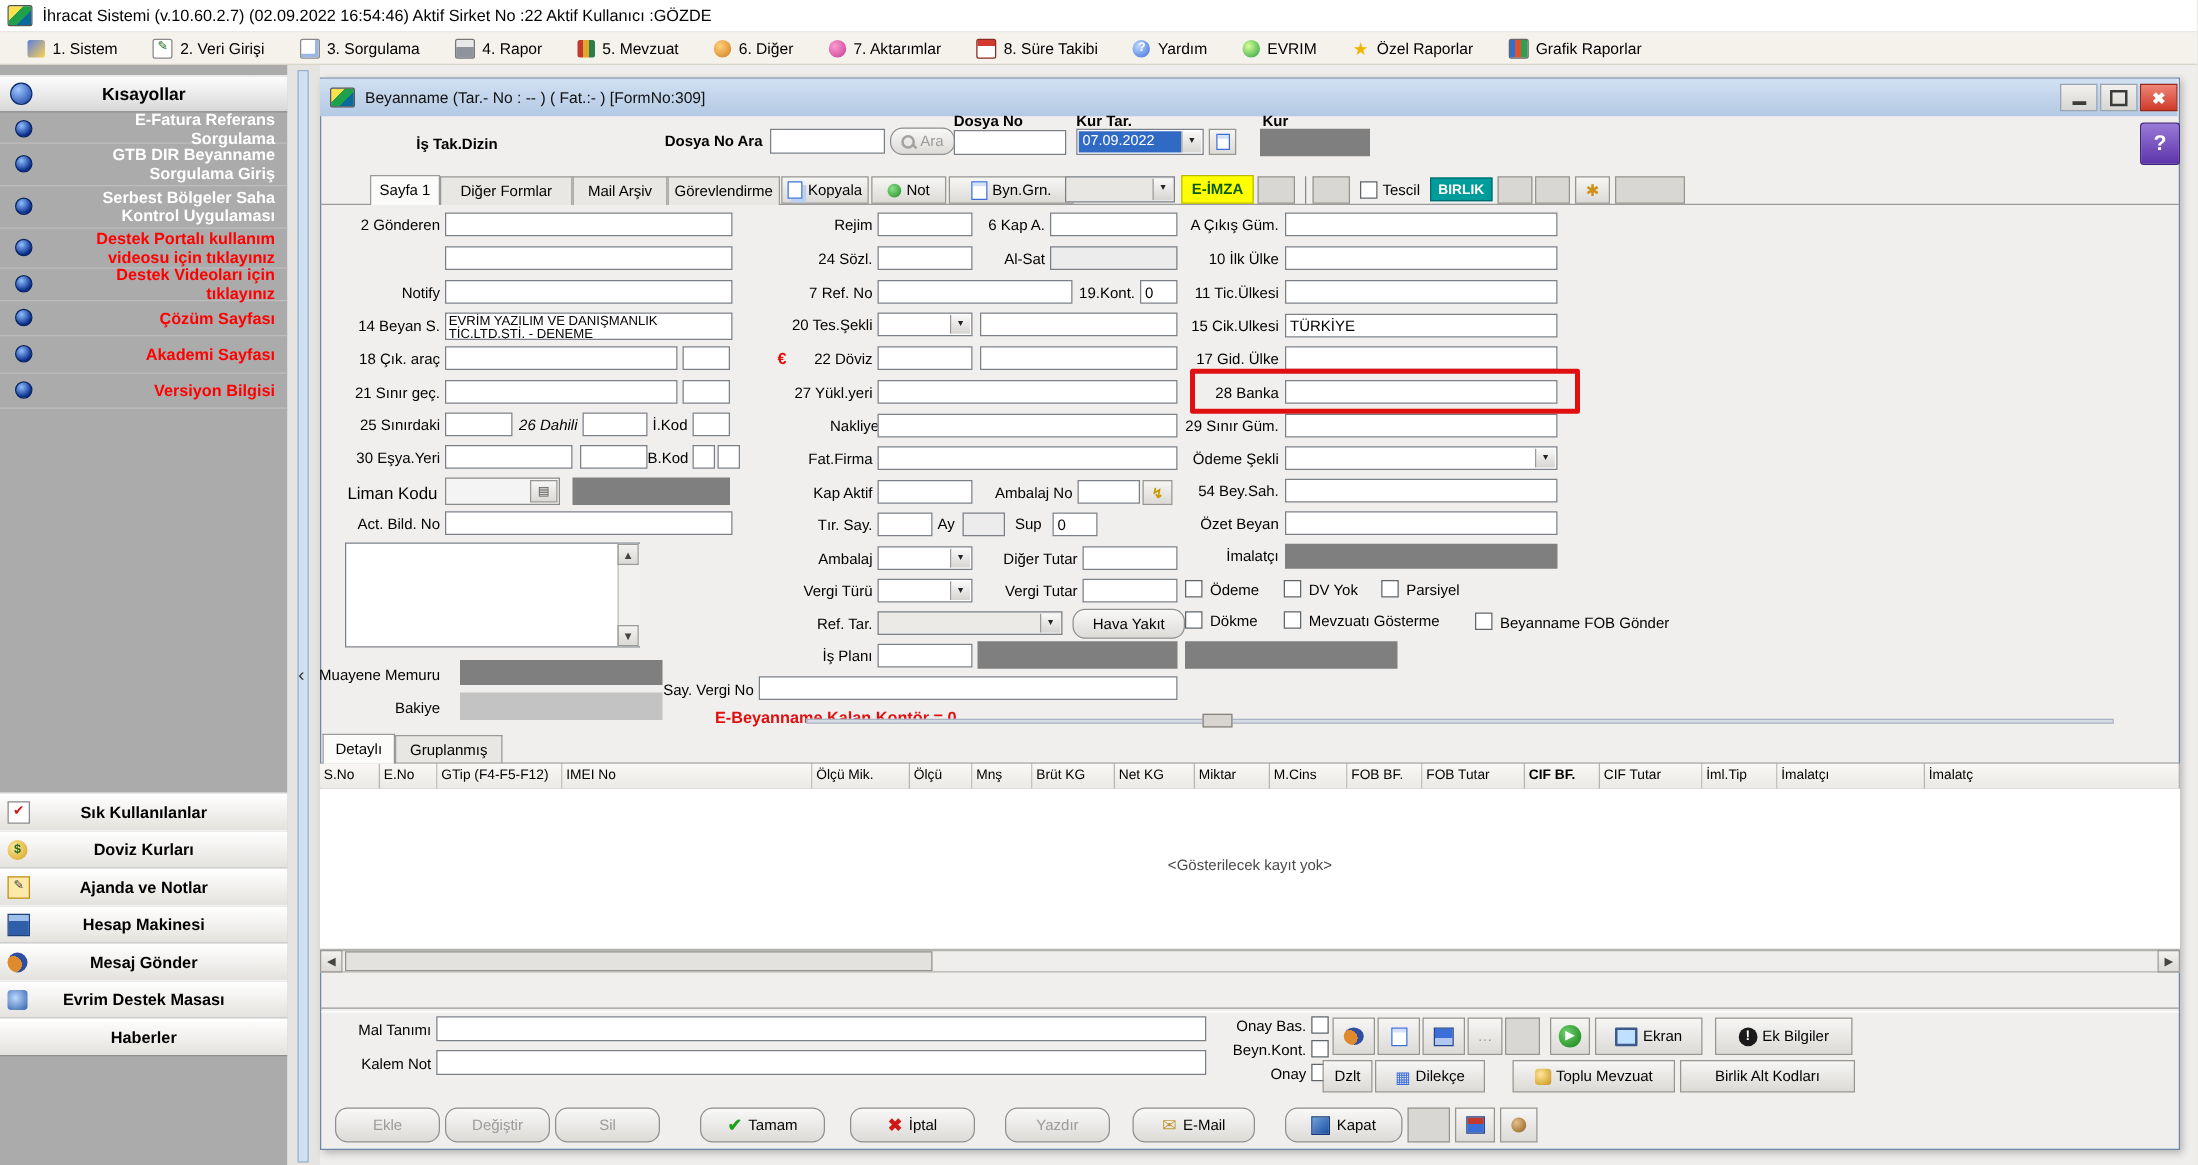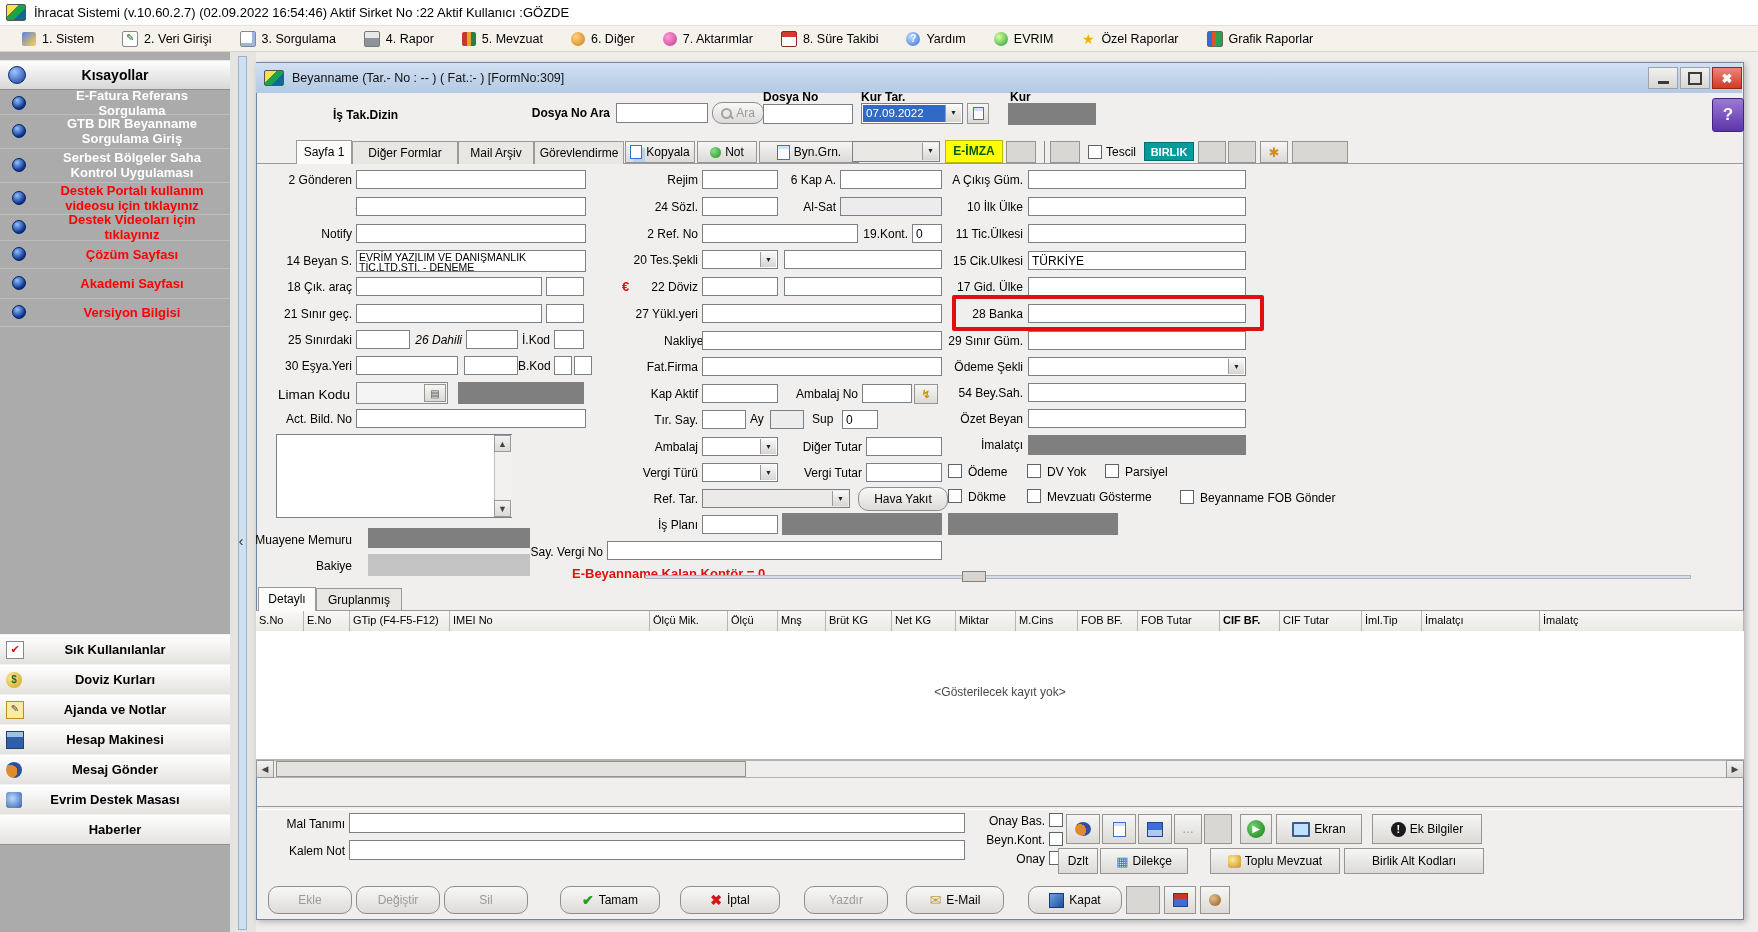--- a/index.html
+++ b/index.html
@@ -23,21 +23,21 @@
   
   #titlebar{position:absolute;left:0;top:0;width:1758px;height:25px;background:#ffffff;display:flex;align-items:center;border-bottom:1px solid #e3e1dc;}
   #menubar{position:absolute;left:0;top:26px;width:1758px;height:26px;background:#f5f2ec;border-bottom:1px solid #d8d4c8;display:flex;align-items:center;padding-left:8px;box-sizing:border-box;}
   .menu-item{display:flex;align-items:center;gap:6px;font-size:12.5px;padding:0 14px;height:100%;cursor:default;}
   .mi{display:inline-block;width:14px;height:14px;border-radius:2px;}
   
   #sidebar{position:absolute;left:0;top:52px;width:230px;height:880px;background:#ababab;}
   .sb-head{position:absolute;left:0;width:230px;background:linear-gradient(#fdfdfd,#d8d8d8);border-top:1px solid #e8e8e8;border-bottom:1px solid #8f8f8f;display:flex;align-items:center;}
   .sb-item{position:absolute;left:0;width:230px;border-bottom:1px solid #bdbdbd;display:flex;align-items:center;}
   .sb-item .blt{position:absolute;left:12px;width:12px;height:12px;border-radius:50%;background:radial-gradient(circle at 35% 30%,#8fc0ff,#0b2f8e 70%);border:1px solid #06225f;}
-  .sb-item .t{width:100%;text-align:center;font-weight:bold;font-size:13px;line-height:15px;padding:0 10px 0 44px;}
+  .sb-item .t{width:100%;text-align:right;font-weight:bold;font-size:13px;line-height:15px;padding:0 10px 0 44px;}
   .sb-item .t.white{color:#ffffff;}
   .sb-item .t.red{color:#ff0000;}
   .sb-tool{position:absolute;left:0;width:230px;height:29px;background:linear-gradient(#ffffff,#e4e2de);border-top:1px solid #f2f2f2;border-bottom:1px solid #8f8f8f;display:flex;align-items:center;}
   .sb-tool .t{width:100%;text-align:center;font-weight:bold;font-size:13px;color:#000;}
   .sb-tool .ic{position:absolute;left:6px;width:16px;height:16px;}
   
   #win{position:absolute;left:256px;top:62px;width:1488px;height:858px;background:#f0efed;border:1px solid #6e87a8;box-sizing:border-box;box-shadow:2px 2px 6px rgba(0,0,0,.25);}
   #wtitle{position:absolute;left:256px;top:63px;width:1486px;height:30px;background:linear-gradient(#d2e0f2,#b3c9e4);display:flex;align-items:center;}
   .wbtn{position:absolute;top:67px;width:30px;height:22px;background:linear-gradient(#f2f1ef,#d8d6d2);border:1px solid #9aa4b0;box-sizing:border-box;display:flex;align-items:center;justify-content:center;}
   .wbtn.close{background:linear-gradient(#ef8577,#cf3a28);border-color:#9b2418;color:#fff;font-weight:bold;font-size:13px;}
@@ -301,21 +301,21 @@
   <div class="gl" style="left:368px;top:554px;width:162px;height:22px;"></div>
 
   <div class="lbl" style="left:590px;top:171px;width:108px;">Rejim</div>
   <input class="inp" style="left: 702px; top: 170px; width: 76px;">
   <div class="lbl" style="left:742px;top:171px;width:94px;">6 Kap A.</div>
   <input class="inp" style="left: 840px; top: 170px; width: 102px;">
   <div class="lbl" style="left:590px;top:198px;width:108px;">24 Sözl.</div>
   <input class="inp" style="left: 702px; top: 197px; width: 76px;">
   <div class="lbl" style="left:742px;top:198px;width:94px;">Al-Sat</div>
   <div class="inp dis" style="left:840px;top:197px;width:102px;"></div>
-  <div class="lbl" style="left:590px;top:225px;width:108px;">2 Ref. No</div>
+  <div class="lbl" style="left:590px;top:225px;width:108px;">7 Ref. No</div>
   <input class="inp" style="left: 702px; top: 224px; width: 156px;">
   <div class="lbl" style="left:858px;top:225px;width:50px;">19.Kont.</div>
   <input class="inp" style="left: 912px; top: 224px; width: 30px;" value="0">
   <div class="lbl" style="left:590px;top:251px;width:108px;">20 Tes.Şekli</div>
   <div class="combo" style="left:702px;top:250px;width:76px;">
       <span class="dd">▼</span>
     </div>
   <input class="inp" style="left: 784px; top: 250px; width: 158px;">
   <div class="tx" style="left:622px;top:279px;color:#e01010;font-weight:bold;font-size:13px;">€</div>
   <div class="lbl" style="left:590px;top:278px;width:108px;">22 Döviz</div>

